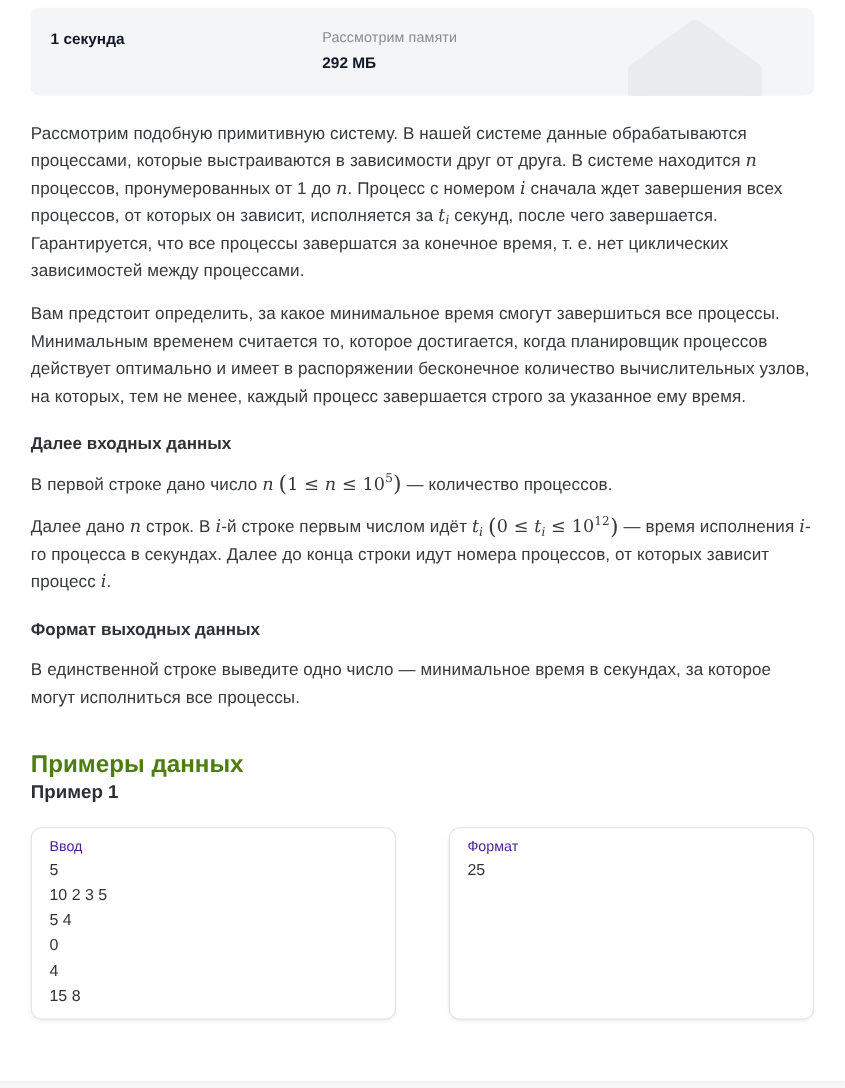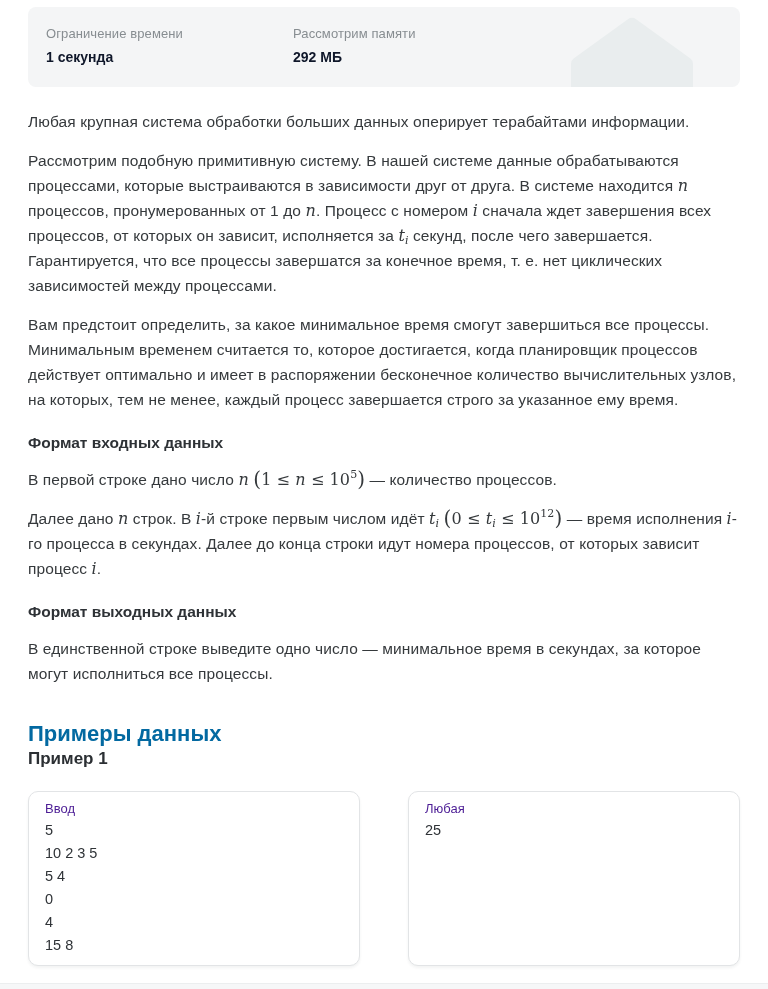--- a/index.html
+++ b/index.html
@@ -59,21 +59,21 @@
   .mv { font-family: "DejaVu Serif", serif; font-style: italic; font-size: 16px; line-height: 0; }
   .mm { font-family: "DejaVu Serif", serif; font-size: 16px; line-height: 0; }
   .mp { font-family: "DejaVu Serif", serif; font-size: 20px; line-height: 0; vertical-align: -1px; }
   sup.msup { font-family: "DejaVu Serif", serif; font-size: 11px; line-height: 0; vertical-align: 7px; }
   sub.msub { font-family: "DejaVu Serif", serif; font-style: italic; font-size: 11px; line-height: 0; vertical-align: -3px; }
 
   
   .examples-h {
     font-size: 22px;
     font-weight: 700;
-    color: #0369a1;
+    color: #4d7c0f;
     margin-top: 34px;
     line-height: 28px;
   }
   .example-h {
     font-size: 17px;
     font-weight: 700;
     color: #2b2f33;
     line-height: 21px;
   }
   .samples {
@@ -111,38 +111,36 @@
     border-top: 1px solid #eceeef;
   }
 </style>
 </head>
 <body>
 
 <div class="page">
 
   <div class="limits-card">
     <div class="limit-col time">
-      <div class="limit-label">Ограничение времени</div>
       <div class="limit-value">1 секунда</div>
     </div>
     <div class="limit-col memory">
       <div class="limit-label">Рассмотрим памяти</div>
       <div class="limit-value">292 МБ</div>
     </div>
     <svg class="watermark" width="124" height="150" viewBox="0 0 124 150" aria-hidden="true">
       <path d="M62 8 L116 47 L116 150 L8 150 L8 47 Z" fill="#e9edee" stroke="#e9edee" stroke-width="14" stroke-linejoin="round"></path>
       <circle cx="62" cy="108" r="30" fill="#f4f5f6"></circle>
     </svg>
   </div>
 
-  <p class="stmt"><span class="rt">Любая крупная система обработки больших данных оперирует терабайтами информации.</span></p>
   <p class="stmt"><span class="rt">Рассмотрим подобную примитивную систему. В нашей системе данные обрабатываются процессами, которые выстраиваются в зависимости друг от друга. В системе находится </span><span class="mv">n</span><span class="rt"> процессов, пронумерованных от 1 до </span><span class="mv">n</span><span class="rt">. Процесс с номером </span><span class="mv">i</span><span class="rt"> сначала ждет завершения всех процессов, от которых он зависит, исполняется за </span><span class="mv">t</span><sub class="msub">i</sub><span class="rt"> секунд, после чего завершается. Гарантируется, что все процессы завершатся за конечное время, т. е. нет циклических зависимостей между процессами.</span></p>
   <p class="stmt"><span class="rt">Вам предстоит определить, за какое минимальное время смогут завершиться все процессы. Минимальным временем считается то, которое достигается, когда планировщик процессов действует оптимально и имеет в распоряжении бесконечное количество вычислительных узлов, на которых, тем не менее, каждый процесс завершается строго за указанное ему время.</span></p>
 
-  <div class="sec-h">Формат входных данных</div>
+  <div class="sec-h">Далее входных данных</div>
   <p class="stmt"><span class="rt">В первой строке дано число </span><span class="mv">n</span><span class="rt"> </span><span class="mp">(</span><span class="mm">1 ≤ </span><span class="mv">n</span><span class="mm"> ≤ 10</span><sup class="msup">5</sup><span class="mp">)</span><span class="rt"> — количество процессов.</span></p>
   <p class="stmt"><span class="rt">Далее дано </span><span class="mv">n</span><span class="rt"> строк. В </span><span class="mv">i</span><span class="rt">-й строке первым числом идёт </span><span class="mv">t</span><sub class="msub">i</sub><span class="rt"> </span><span class="mp">(</span><span class="mm">0 ≤ </span><span class="mv">t</span><sub class="msub">i</sub><span class="mm"> ≤ 10</span><sup class="msup">12</sup><span class="mp">)</span><span class="rt"> — время исполнения </span><span class="mv">i</span><span class="rt">-го процесса в секундах. Далее до конца строки идут номера процессов, от которых зависит процесс </span><span class="mv">i</span><span class="rt">.</span></p>
 
   <div class="sec-h">Формат выходных данных</div>
   <p class="stmt"><span class="rt">В единственной строке выведите одно число — минимальное время в секундах, за которое могут исполниться все процессы.</span></p>
 
   <div class="examples-h">Примеры данных</div>
   <div class="example-h">Пример 1</div>
 
   <div class="samples">
@@ -151,21 +149,21 @@
       <div>
           <div class="sample-line">5</div>
           <div class="sample-line">10 2 3 5</div>
           <div class="sample-line">5 4</div>
           <div class="sample-line">0</div>
           <div class="sample-line">4</div>
           <div class="sample-line">15 8</div>
         </div>
     </div>
     <div class="sample-box">
-      <div class="sample-label">Любая</div>
+      <div class="sample-label">Формат</div>
       <div>
           <div class="sample-line">25</div>
         </div>
     </div>
   </div>
 
 </div>
 
 <div class="bottom-strip"></div>
 

